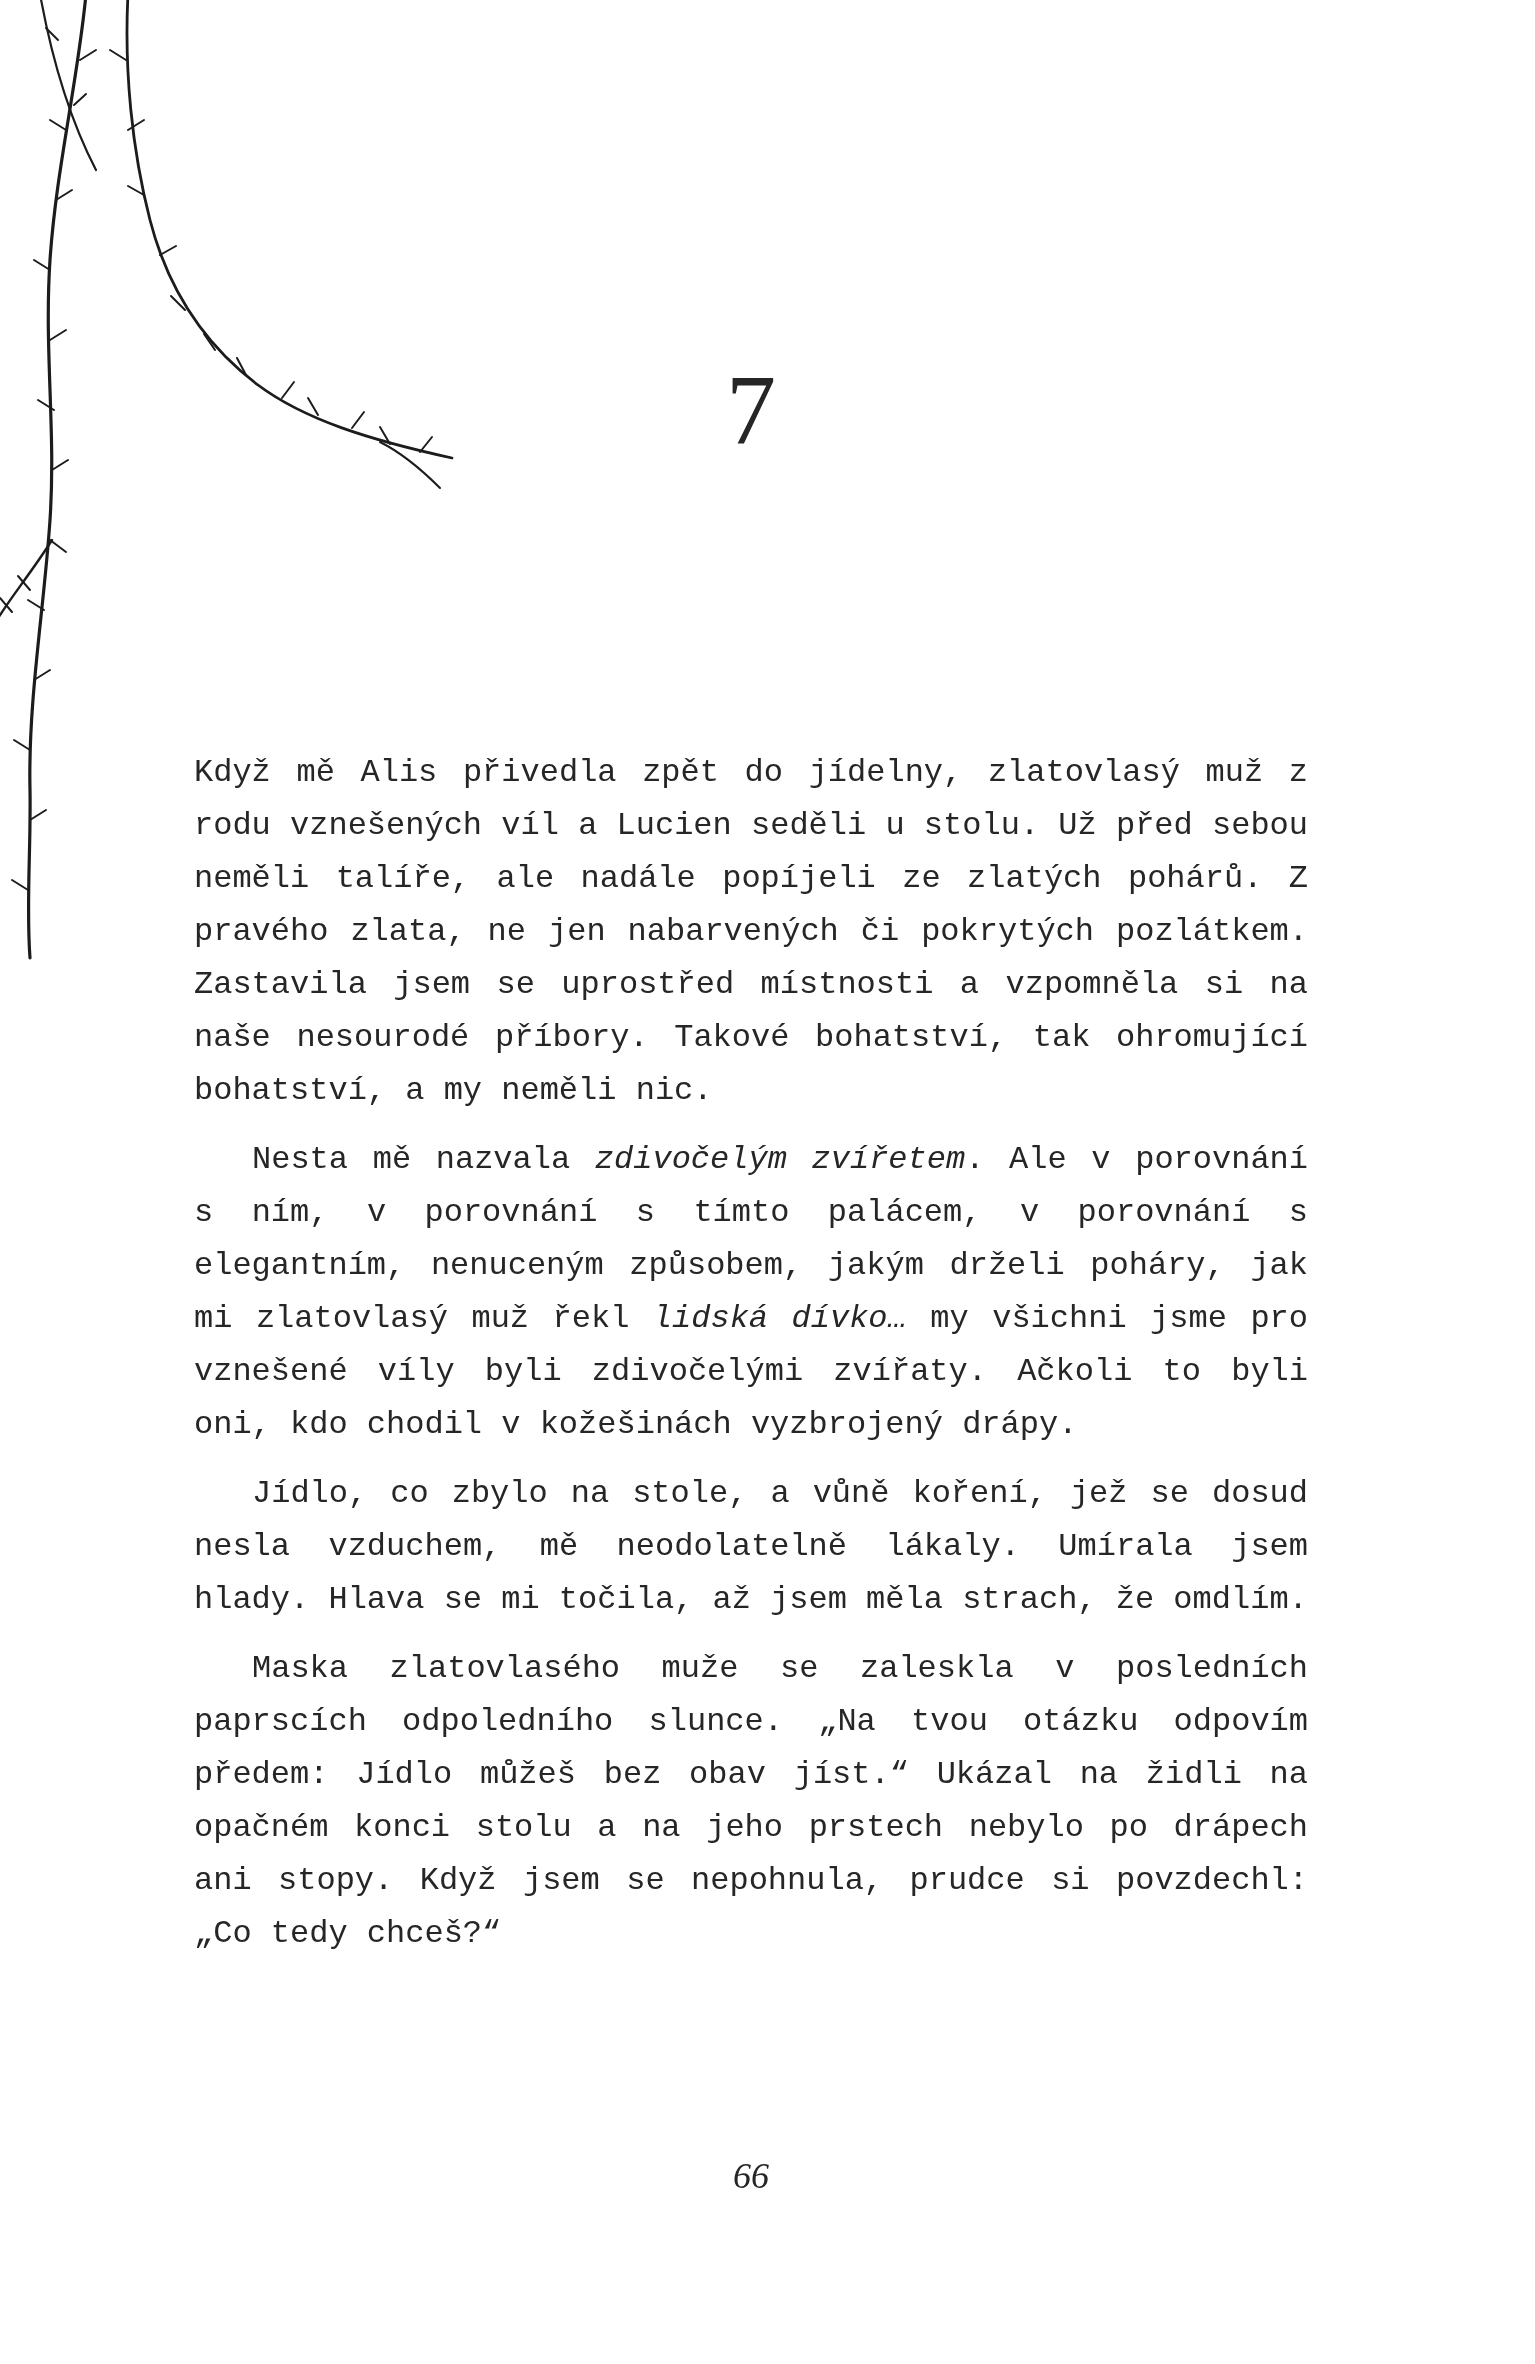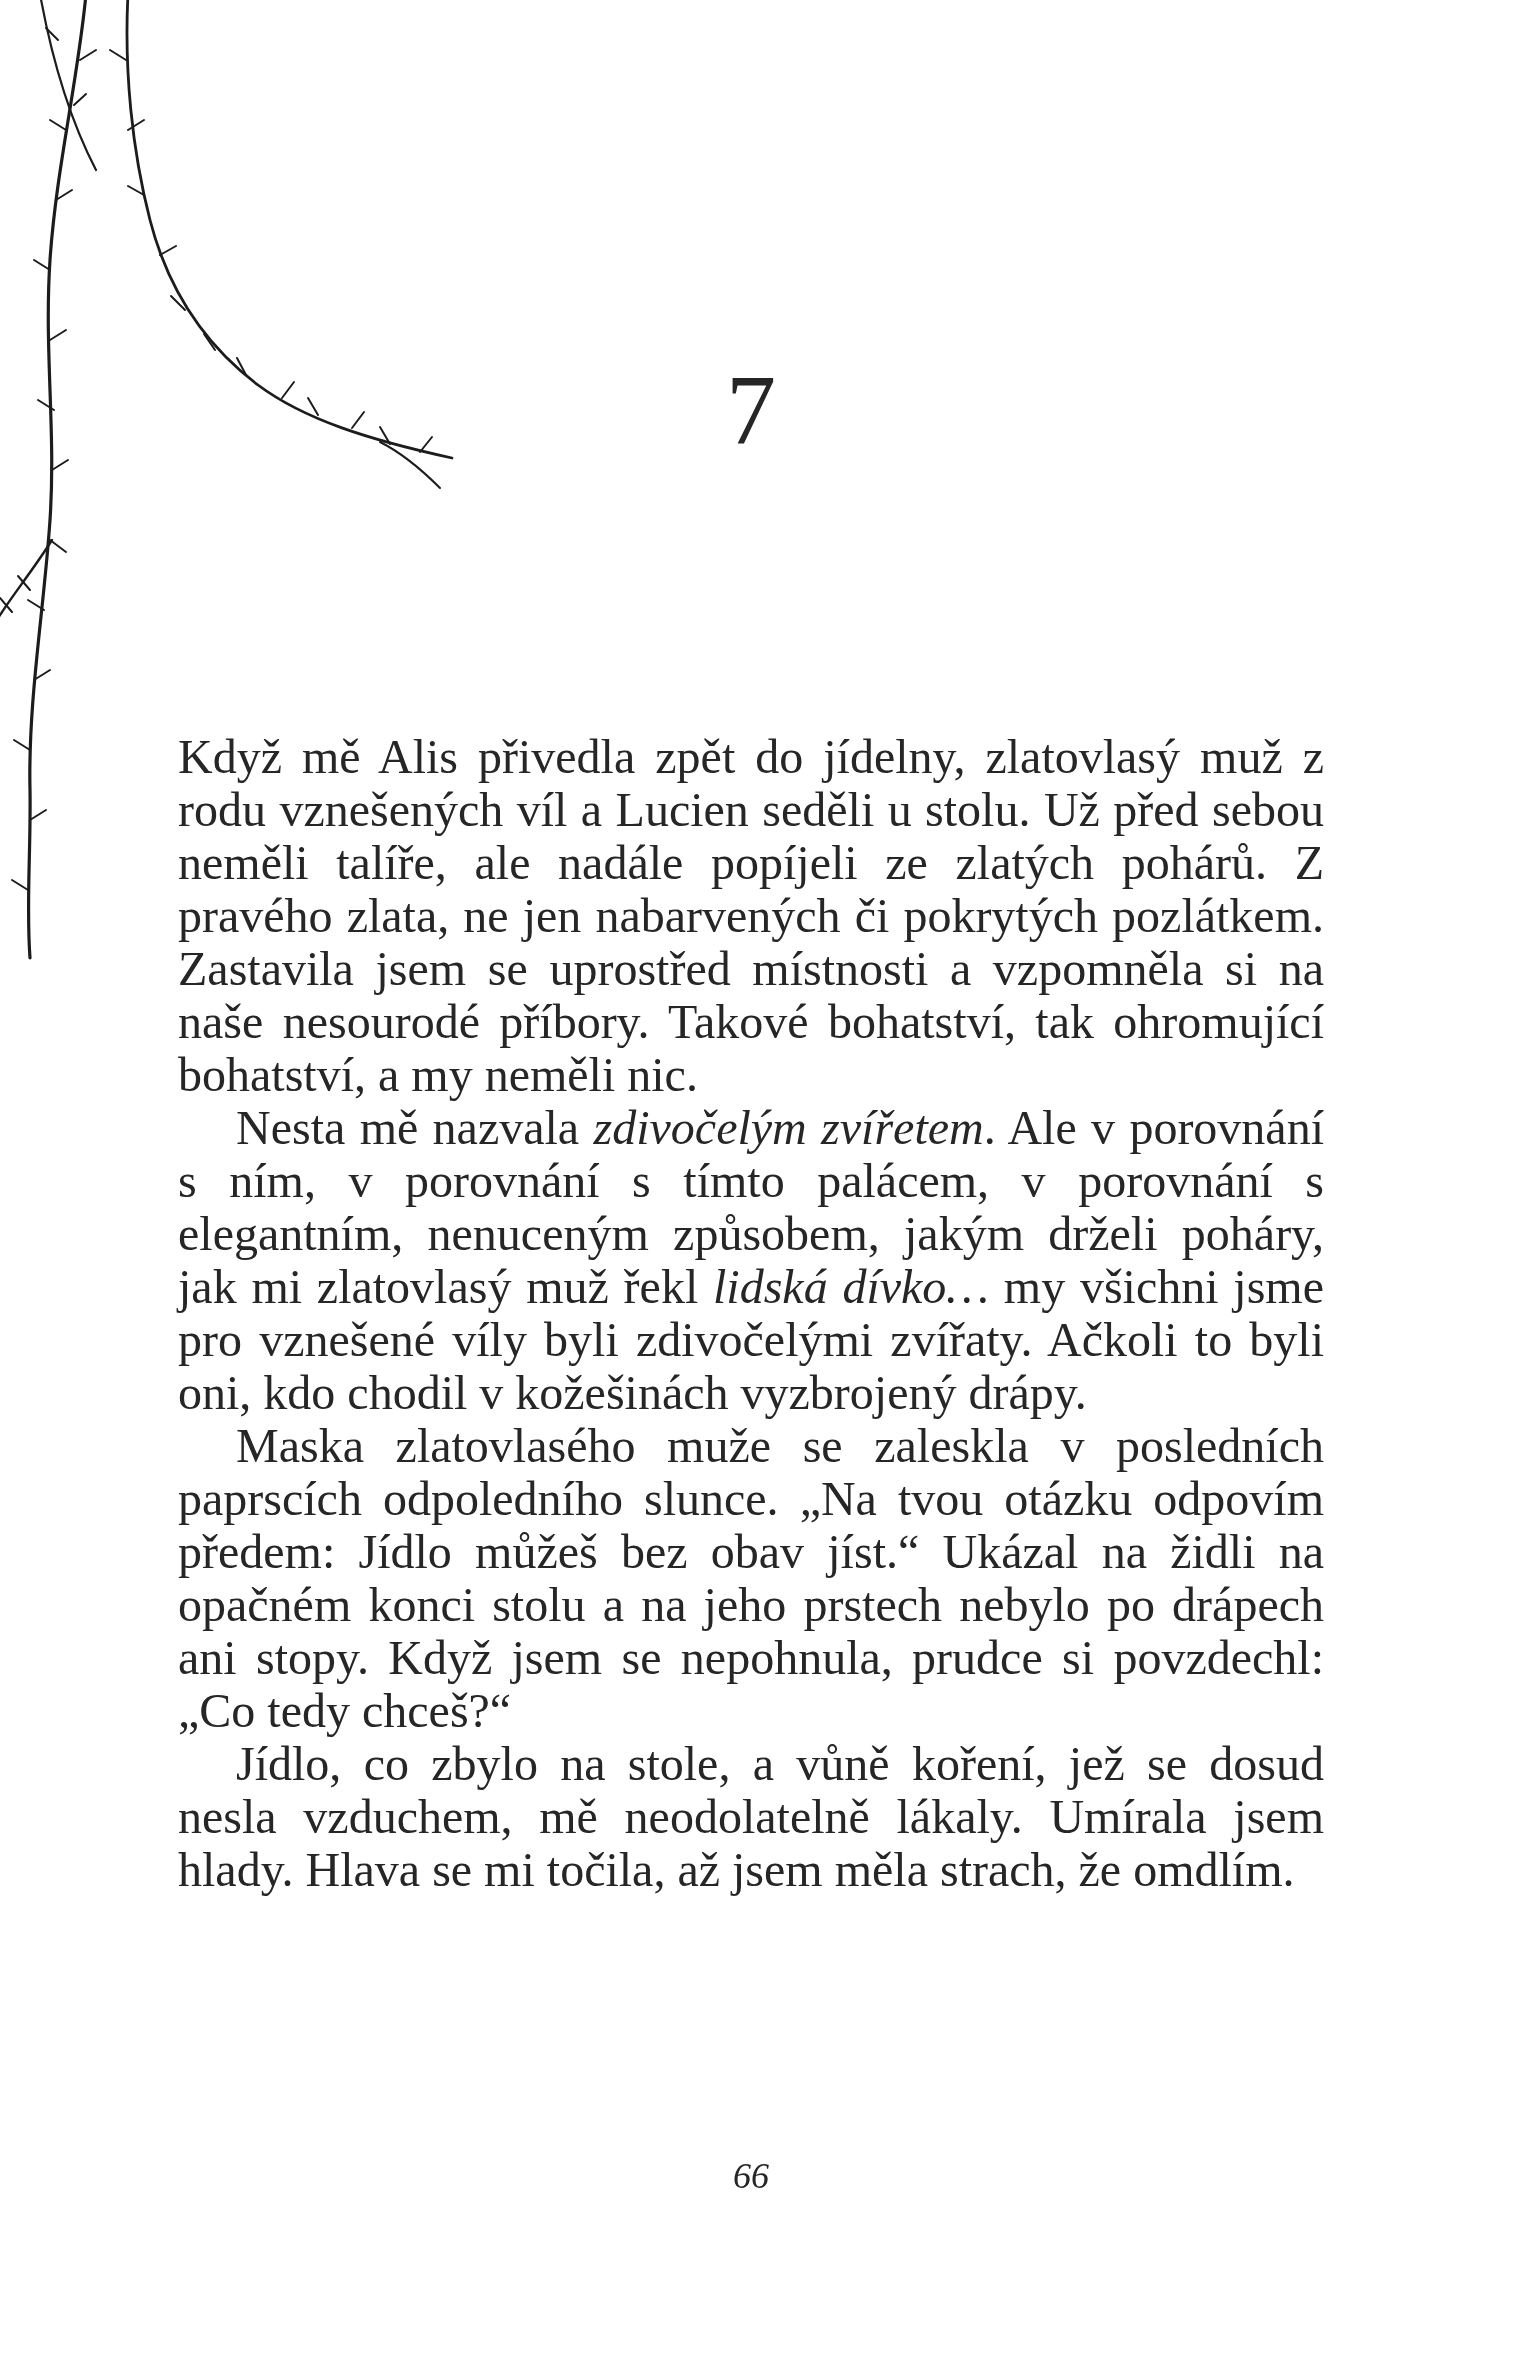--- a/index.html
+++ b/index.html
@@ -34,25 +34,26 @@
     font-weight: 400;
     color: var(--ink, #262626);
   }
   .text-block {
     position: absolute;
     top: 730px;
     left: 178px;
     width: 1146px;
   }
   .text-block p {
-    margin: 0;
-    font-size: 48px;
+    margin: 16px;
+    font-size: 32px;
     line-height: 53px;
     text-align: justify;
     color: var(--ink, #262626);
+    font-family: Liberation Mono, monospace;
   }
   .text-block p.indent {
     text-indent: 58px;
   }
   .italic {
     font-style: italic;
   }
   .page-number {
     position: absolute;
     top: 2155px;
@@ -108,19 +109,19 @@
         <path d="M58,40 L46,28"></path>
       </g>
     </g>
   </svg>
 
   <div class="chapter-number">7</div>
 
   <div class="text-block">
     <p><span>Když mě Alis přivedla zpět do jídelny, zlatovlasý muž z rodu vznešených víl a Lucien seděli u stolu. Už před sebou neměli talíře, ale nadále popíjeli ze zlatých pohárů. Z pravého zlata, ne jen nabarvených či pokrytých pozlátkem. Zastavila jsem se uprostřed místnosti a vzpomněla si na naše nesourodé příbory. Takové bohatství, tak ohromující bohatství, a my neměli nic.</span></p>
     <p class="indent"><span>Nesta mě nazvala </span><span class="italic">zdivočelým zvířetem</span><span>. Ale v porovnání s ním, v porovnání s tímto palácem, v porovnání s elegantním, nenuceným způsobem, jakým drželi poháry, jak mi zlatovlasý muž řekl </span><span class="italic">lidská dívko…</span><span> my všichni jsme pro vznešené víly byli zdivočelými zvířaty. Ačkoli to byli oni, kdo chodil v kožešinách vyzbrojený drápy.</span></p>
+    <p class="indent"><span>Jídlo, co zbylo na stole, a vůně koření, jež se dosud nesla vzduchem, mě neodolatelně lákaly. Umírala jsem hlady. Hlava se mi točila, až jsem měla strach, že omdlím.</span></p>
     <p class="indent"><span>Maska zlatovlasého muže se zaleskla v posledních paprscích odpoledního slunce. „Na tvou otázku odpovím předem: Jídlo můžeš bez obav jíst.“ Ukázal na židli na opačném konci stolu a na jeho prstech nebylo po drápech ani stopy. Když jsem se nepohnula, prudce si povzdechl: „Co tedy chceš?“</span></p>
-    <p class="indent"><span>Jídlo, co zbylo na stole, a vůně koření, jež se dosud nesla vzduchem, mě neodolatelně lákaly. Umírala jsem hlady. Hlava se mi točila, až jsem měla strach, že omdlím.</span></p>
   </div>
 
   <div class="page-number">66</div>
 
 </div>
 
 </body></html>

